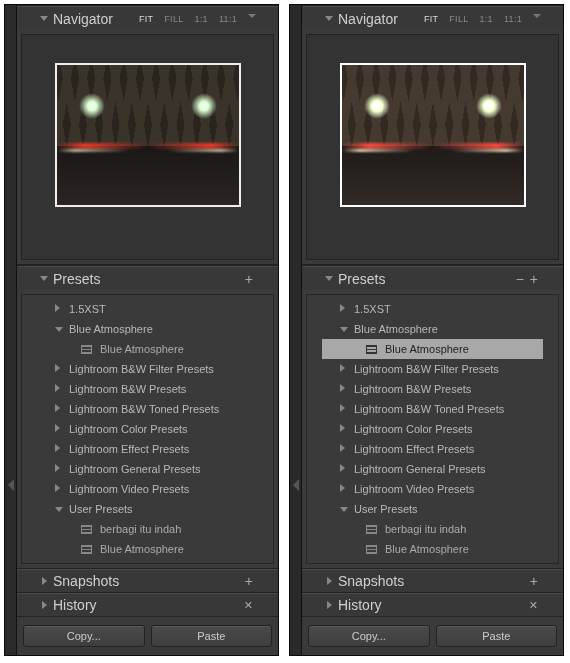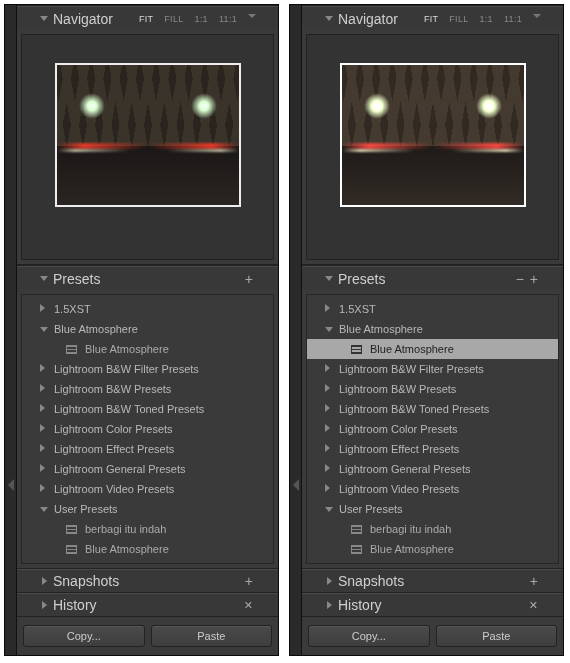--- a/index.html
+++ b/index.html
@@ -139,21 +139,21 @@
   }
   .thumb .light-r {
     position:absolute; right:22px; top:28px; width:26px; height:26px;
     background: radial-gradient(circle,#fff 0%,#d8ffd0 25%,rgba(100,200,120,0) 70%);
   }
   .thumb.warm { filter: sepia(0.2) saturate(1.1) hue-rotate(-5deg) brightness(1.1); }
   .presets-body {
     background: #3a3a3a;
     border: 1px solid #262626;
     margin: 4px;
-    padding: 4px 0;
+    padding: 4px 15px;
   }
   .folder, .preset {
     display: flex;
     align-items: center;
     height: 20px;
     padding: 0 6px;
     cursor: pointer;
   }
   .folder { padding-left: 18px; color:#b8b8b8; }
   .folder .arr { width:10px; color:#888; font-size:9px; }

